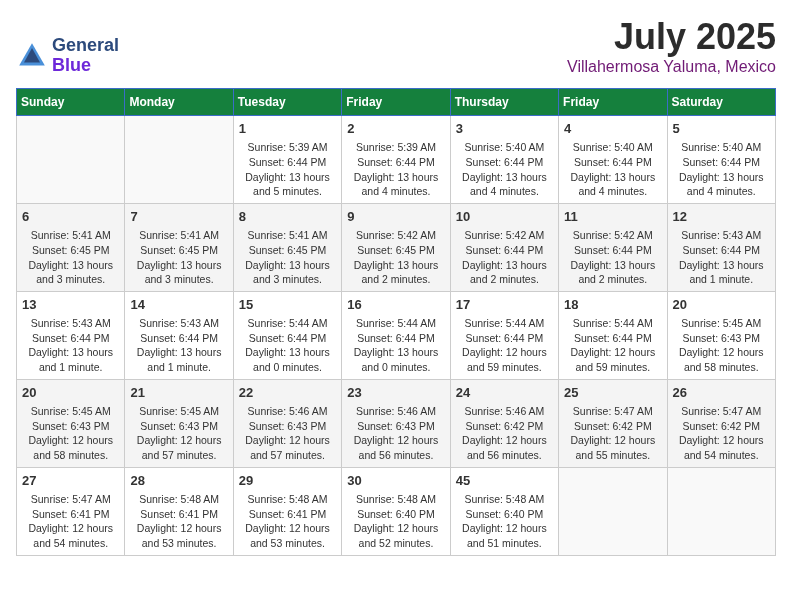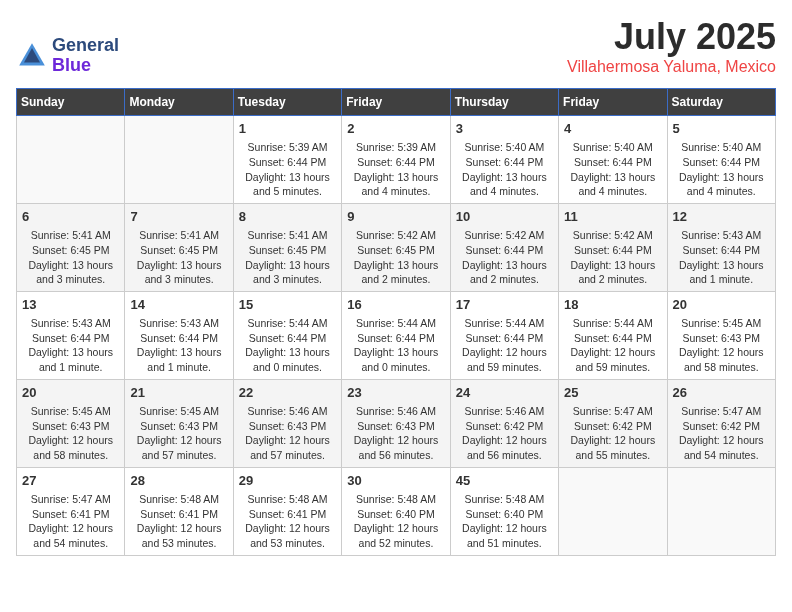--- a/index.html
+++ b/index.html
@@ -37,29 +37,29 @@
     .title-block {
       text-align: right;
     }
     .calendar-title {
       font-size: 36px;
       font-weight: bold;
       color: #2c2c2c;
     }
     .calendar-subtitle {
       font-size: 16px;
-      color: #ef4444;
+      color: #701a75;
     }
     .calendar {
       width: 100%;
       border-collapse: collapse;
       font-size: 11px;
     }
     .calendar th {
-      background-color: #404040;
+      background-color: #15803d;
       color: #fff;
       padding: 6px 4px;
       text-align: left;
       font-size: 12px;
       border: 1px solid #3b6cc7;
     }
     .calendar td {
       vertical-align: top;
       border: 1px solid #ccc;
       padding: 4px 5px;

